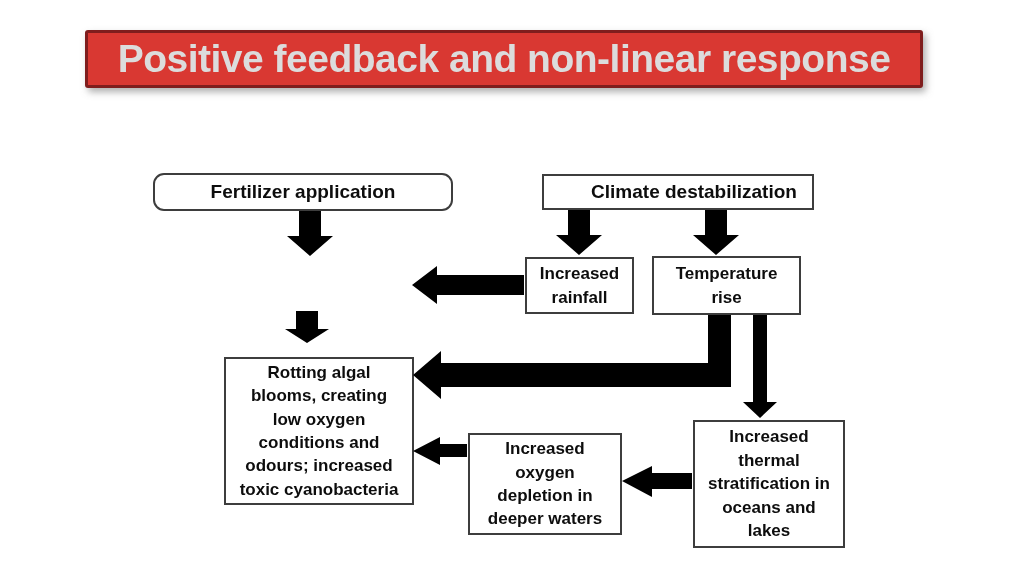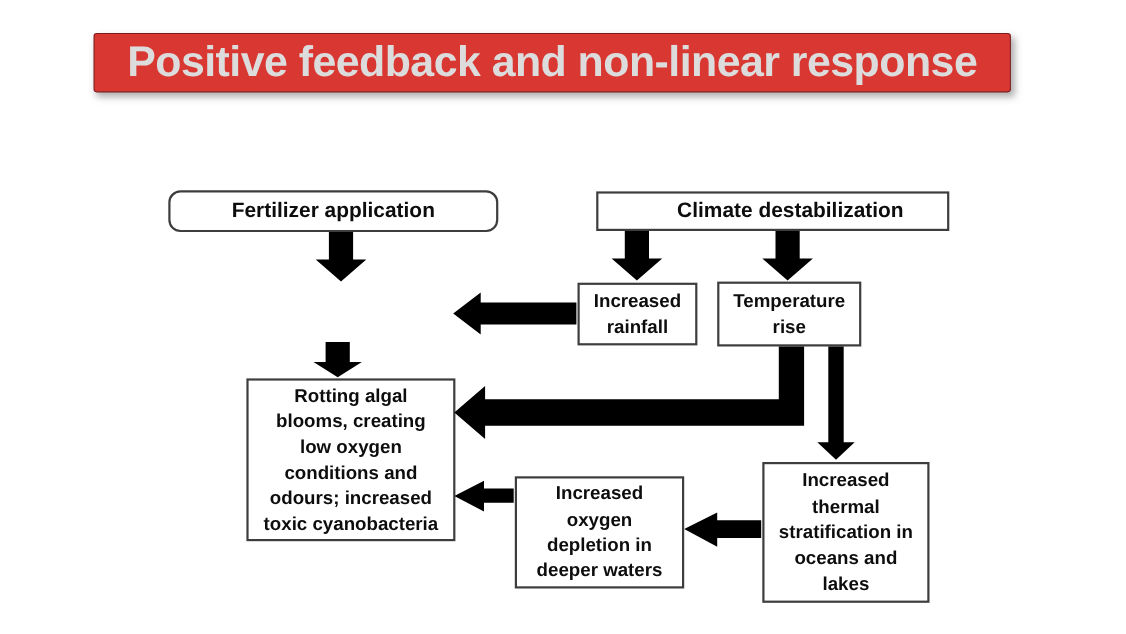--- a/index.html
+++ b/index.html
@@ -17,21 +17,21 @@
     height: 576px;
     background: #ffffff;
   }
   .banner {
     position: absolute;
     left: 85px;
     top: 30px;
     width: 832px;
     height: 52px;
     background: #d93832;
-    border: 1px solid #7f1d1d;
+    border: 3px solid #7f1d1d;
     border-radius: 3px;
     box-shadow: 3px 4px 7px rgba(110,110,110,0.55);
     display: flex;
     align-items: center;
     justify-content: center;
   }
   .banner-title {
     color: #dcdcdc;
     font-size: 39px;
     font-weight: bold;
@@ -49,25 +49,25 @@
     text-align: center;
     font-weight: bold;
     color: #0d0d0d;
     white-space: pre-line;
     line-height: 1.38;
   }
   .node-header { font-size: 19px; }
   .node-body   { font-size: 17px; }
 
   .n-fertilizer { left: 153px; top: 173px; width: 300px; height: 38px; border-radius: 11px; }
-  .n-climate    { left: 542px; top: 174px; width: 321px; height: 36px; padding-left: 32px; }
+  .n-climate    { left: 542px; top: 174px; width: 272px; height: 36px; padding-left: 32px; }
   .n-runoff     { left: 225px; top: 258px; width: 188px; height: 53px; }
   .n-rainfall   { left: 525px; top: 257px; width: 109px; height: 57px; }
-  .n-temperature{ left: 652px; top: 256px; width: 131px; height: 59px; }
-  .n-rotting    { left: 224px; top: 344px; width: 190px; height: 148px; }
+  .n-temperature{ left: 652px; top: 256px; width: 149px; height: 59px; }
+  .n-rotting    { left: 224px; top: 357px; width: 190px; height: 148px; }
   .n-oxygen     { left: 468px; top: 433px; width: 154px; height: 102px; }
   .n-thermal    { left: 693px; top: 420px; width: 152px; height: 128px; }
 
   .arrow-layer {
     position: absolute;
     left: 0; top: 0;
     width: 1024px;
     height: 576px;
     pointer-events: none;
   }

